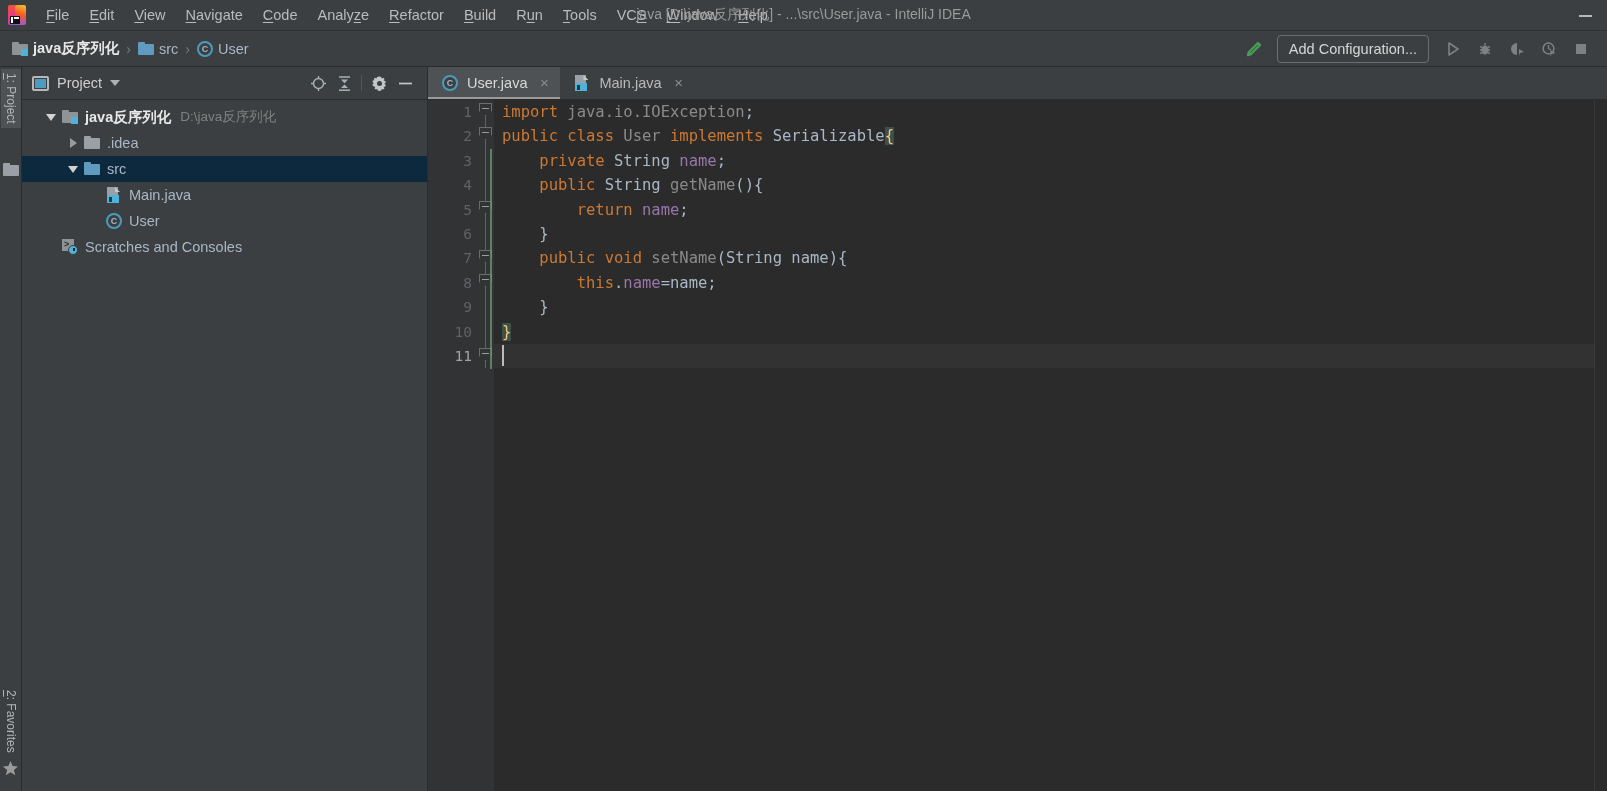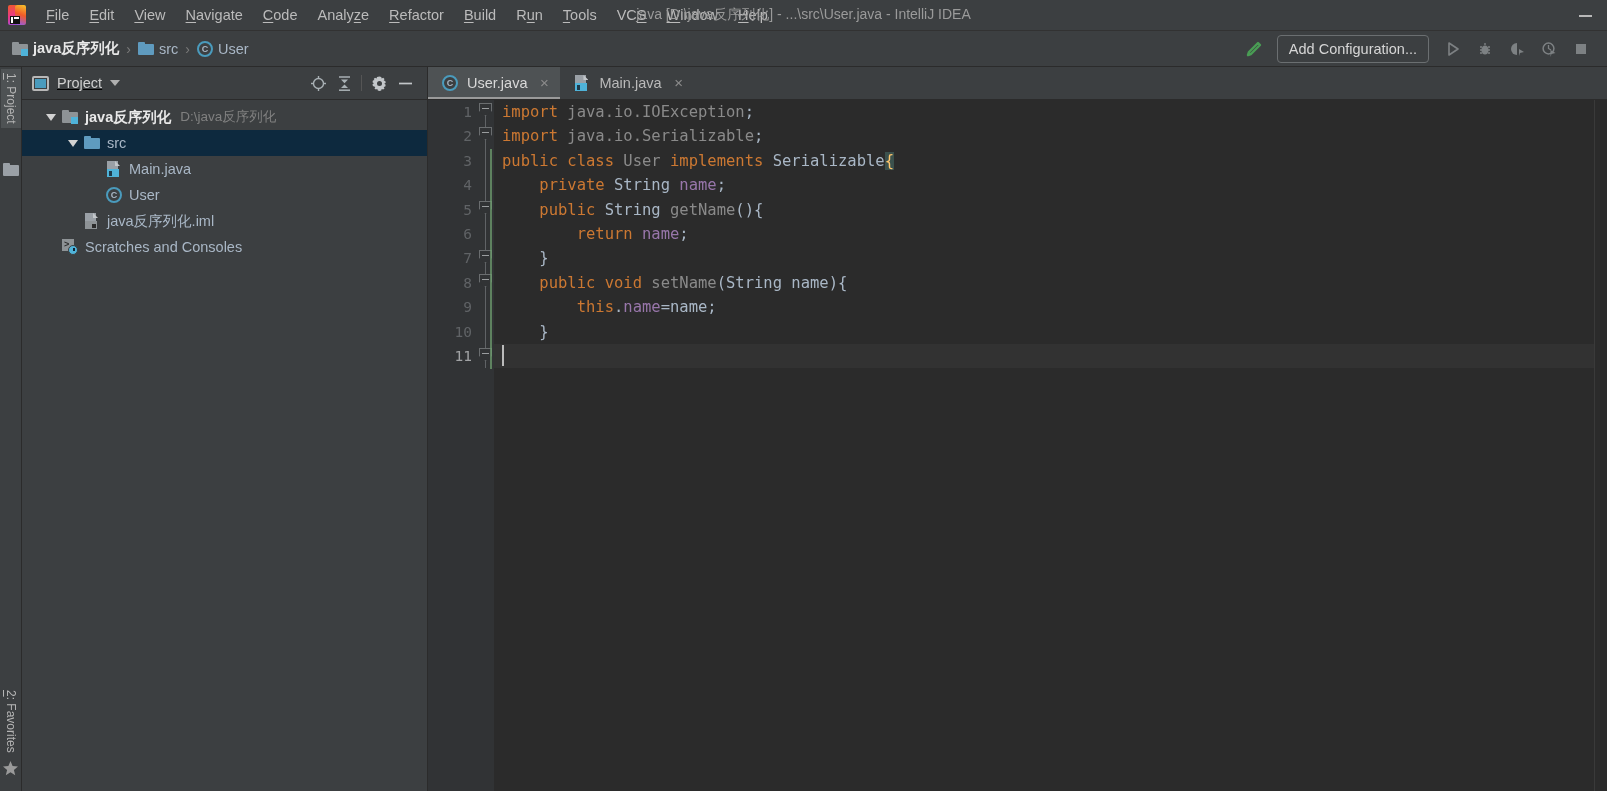--- a/index.html
+++ b/index.html
@@ -96,21 +96,20 @@
   .strip-ico { position: absolute; left: 3px; width: 16px; height: 14px; }
 
   
   .project-panel {
     position: absolute; left: 22px; top: 67px; width: 406px; height: 724px;
     background: #3c3f41;
   }
   .pp-header {
     height: 33px; display: flex; align-items: center; padding: 0 10px 0 10px;
     border-bottom: 1px solid #2b2b2b;
-    text-decoration: underline;
   }
   .pp-title { color: #cfcfcf; font-size: 14.5px; margin-left: 8px; }
   .pp-caret { margin-left: 8px; width: 0; height: 0; border-left: 5px solid transparent; border-right: 5px solid transparent; border-top: 6px solid #b0b0b0; }
   .pp-tools { margin-left: auto; display: flex; align-items: center; }
   .pp-btn { width: 26px; height: 26px; display: flex; align-items: center; justify-content: center; }
   .pp-div { width: 1px; height: 16px; background: #555; margin: 0 4px; }
 
   .ico-project-win { width: 17px; height: 15px; background: #3c3f41; border: 2px solid #b8b8b8; border-radius: 2px; position: relative; flex: none;}
   .ico-project-win::after { content: ""; position: absolute; left: 1px; top: 1px; right: 1px; bottom: 1px; background: #4a9bbd; }
 
@@ -345,20 +344,30 @@
           </div>
         <div class="ico-folder module">
             <div class="tab"></div>
             <div class="bd"></div>
             <div class="dot"></div>
           </div>
         <span class="tlabel bold">java反序列化</span>
         <span class="tpath">D:\java反序列化</span>
       </div>
 
+      <div class="trow" style="padding-left:40px;">
+        <div class="tw">
+            <div class="arrow-r"></div>
+          </div>
+        <div class="ico-folder gray">
+            <div class="tab"></div>
+            <div class="bd"></div>
+          </div>
+        <span class="tlabel">.idea</span>
+      </div>
 
       <div class="trow sel" style="padding-left:40px;">
         <div class="tw">
             <div class="arrow-d"></div>
           </div>
         <div class="ico-folder">
             <div class="tab"></div>
             <div class="bd"></div>
           </div>
         <span class="tlabel">src</span>
@@ -372,29 +381,20 @@
             <div class="p4"></div>
           </div>
         <span class="tlabel">Main.java</span>
       </div>
 
       <div class="trow" style="padding-left:84px;">
         <div class="ico-class">C</div>
         <span class="tlabel">User</span>
       </div>
 
-      <div class="trow" style="padding-left:62px;">
-        <div class="ico-java iml">
-            <div class="p1"></div>
-            <div class="p2"></div>
-            <div class="p3"></div>
-            <div class="p4"></div>
-          </div>
-        <span class="tlabel">java反序列化.iml</span>
-      </div>
 
 
       <div class="trow" style="padding-left:40px;">
         <div class="ico-scratch">
             <div class="sq"></div>
             <div class="gt">&gt;_</div>
             <div class="cl"></div>
           </div>
         <span class="tlabel">Scratches and Consoles</span>
       </div>
@@ -464,21 +464,20 @@
             </div>
         </div>
 
         <div class="vcs-stripe" style="top:49px; height:220px;"></div>
       </div>
 
       <div class="code">
         <div class="caret-row" style="top:244.0px;"></div>
 
         <div class="cline"><span class="kw">import</span> <span class="mth">java.io.IOException</span><span class="pun">;</span></div>
-        <div class="cline"><span class="kw">import</span> <span class="mth">java.io.Serializable</span><span class="pun">;</span></div>
         <div class="cline"><span class="kw">public class</span> <span class="mth">User</span> <span class="kw">implements</span> <span class="cls">Serializable</span><span class="brace-hl">{</span></div>
         <div class="cline">    <span class="kw">private</span> <span class="ty">String</span> <span class="fld">name</span><span class="pun">;</span></div>
         <div class="cline">    <span class="kw">public</span> <span class="ty">String</span> <span class="mth">getName</span><span class="pun">(){</span></div>
         <div class="cline">        <span class="kw">return</span> <span class="fld">name</span><span class="pun">;</span></div>
         <div class="cline">    <span class="pun">}</span></div>
         <div class="cline">    <span class="kw">public void</span> <span class="mth">setName</span><span class="pun">(</span><span class="ty">String</span> <span class="pun">name){</span></div>
         <div class="cline">        <span class="kw">this</span><span class="pun">.</span><span class="fld">name</span><span class="pun">=name;</span></div>
         <div class="cline">    <span class="pun">}</span></div>
         <div class="cline"><span class="brace-hl">}</span></div>
 

